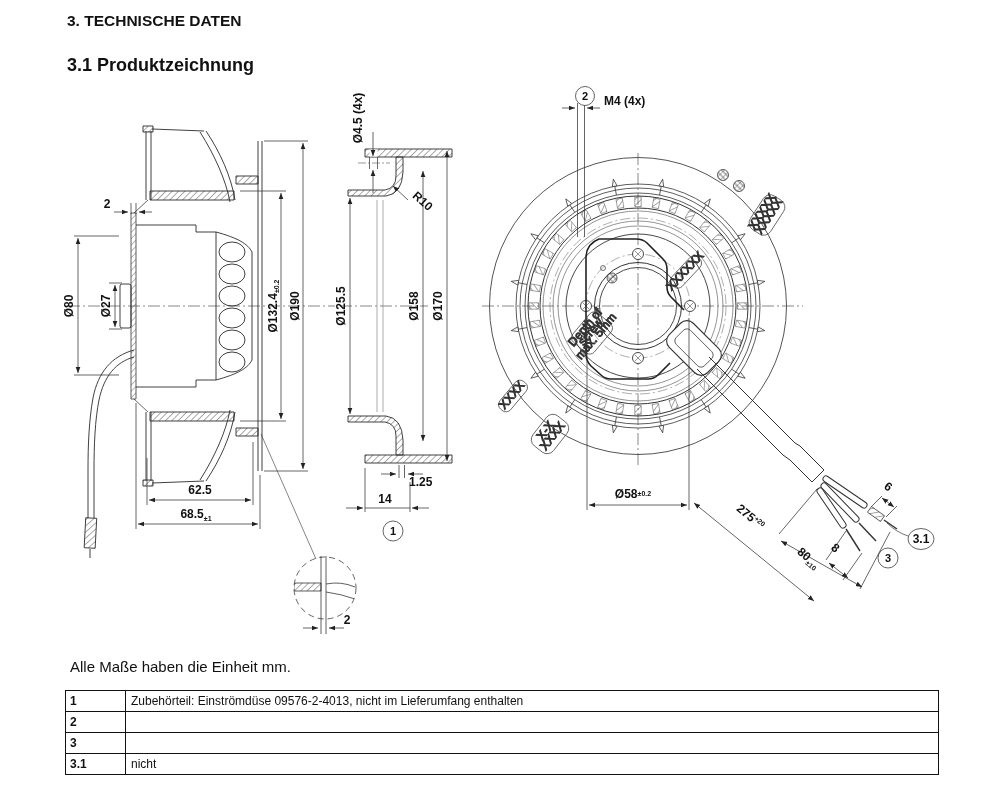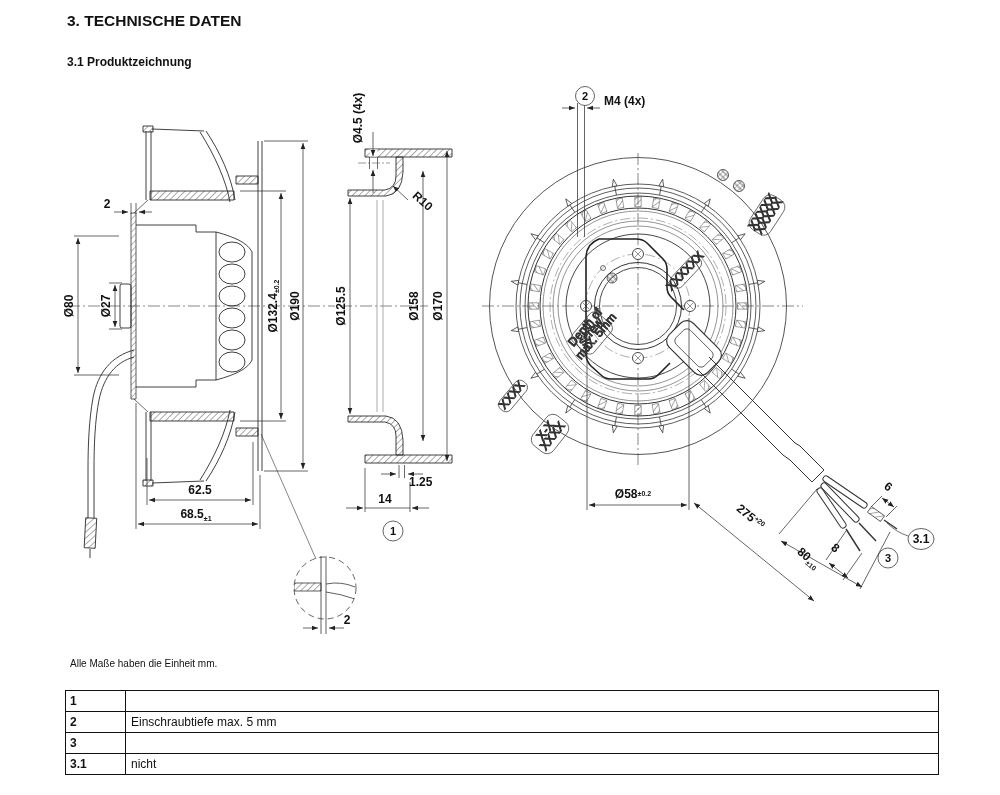--- a/index.html
+++ b/index.html
@@ -1,20 +1,20 @@
 <!DOCTYPE html>
 <html><head>
 <meta charset="utf-8">
 <style>
   html,body{margin:0;padding:0;background:#fff;}
   .page{position:relative;width:980px;height:795px;background:#fff;overflow:hidden;
         font-family:"Liberation Sans",sans-serif;color:#111;}
   .h1{position:absolute;left:67px;top:12px;font-size:15.5px;font-weight:bold;}
-  .h2{position:absolute;left:67px;top:55px;font-size:12px;font-weight:bold;}
-  .note{position:absolute;left:70px;top:658px;font-size:10px;}
+  .h2{position:absolute;left:67px;top:55px;font-size:18px;font-weight:bold;}
+  .note{position:absolute;left:70px;top:658px;font-size:15px;}
   svg{position:absolute;left:0;top:0;}
   svg text{font-family:"Liberation Sans",sans-serif;font-size:12px;font-weight:600;fill:#111;}
   .tol{font-size:7px;font-weight:600;}
   .stamp{font-weight:400;fill:#333;}
   .callout{font-size:11px;font-weight:600;}
   .tbl{position:absolute;left:65px;top:690px;width:872px;border:1.5px solid #111;border-bottom:none;}
   .trow{display:grid;grid-template-columns:60px 1fr;border-bottom:1.5px solid #111;height:20px;line-height:20px;font-size:12px;}
   .trow .no{border-right:1.5px solid #111;padding-left:4px;font-weight:bold;}
   .trow .tx{padding-left:5px;}
   line,path,circle,rect,ellipse,polyline{vector-effect:non-scaling-stroke;}
@@ -375,24 +375,24 @@
       <text x="888" y="562" text-anchor="middle" class="callout">3</text>
       <text x="921" y="543" text-anchor="middle" font-size="10">3.1</text>
     </g>
   </svg>
 
   <div class="note">Alle Maße haben die Einheit mm.</div>
 
   <div class="tbl">
     <div class="trow">
       <div class="no">1</div>
+      <div class="tx">Zubehörteil: Einströmdüse 09576-2-4013, nicht im Lieferumfang enthalten</div>
     </div>
     <div class="trow">
       <div class="no">2</div>
-      <div class="tx">Einschraubtiefe max. 5 mm</div>
     </div>
     <div class="trow">
       <div class="no">3</div>
     </div>
     <div class="trow">
       <div class="no">3.1</div>
       <div class="tx">nicht</div>
     </div>
   </div>
 </div>

